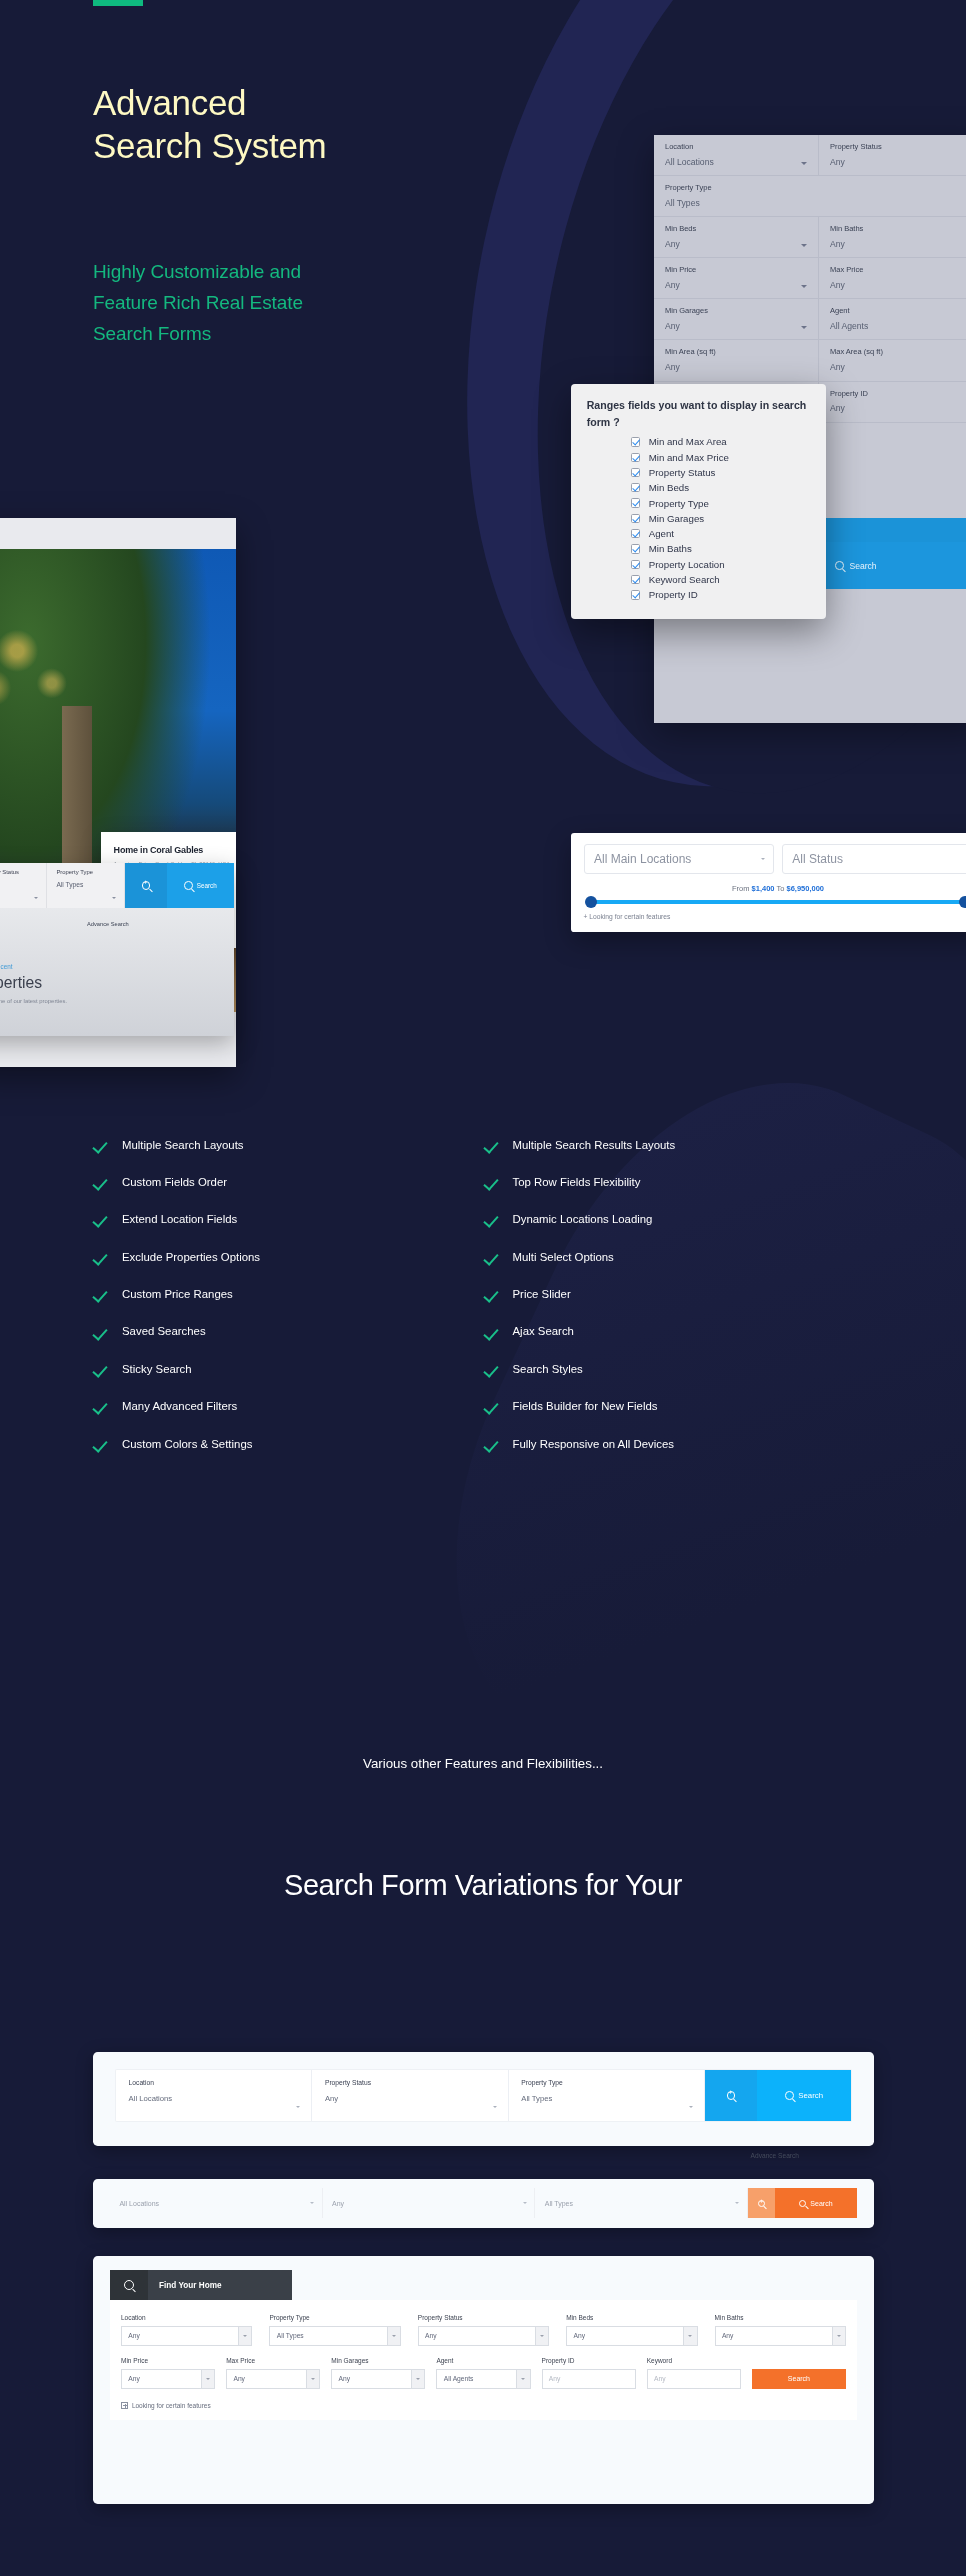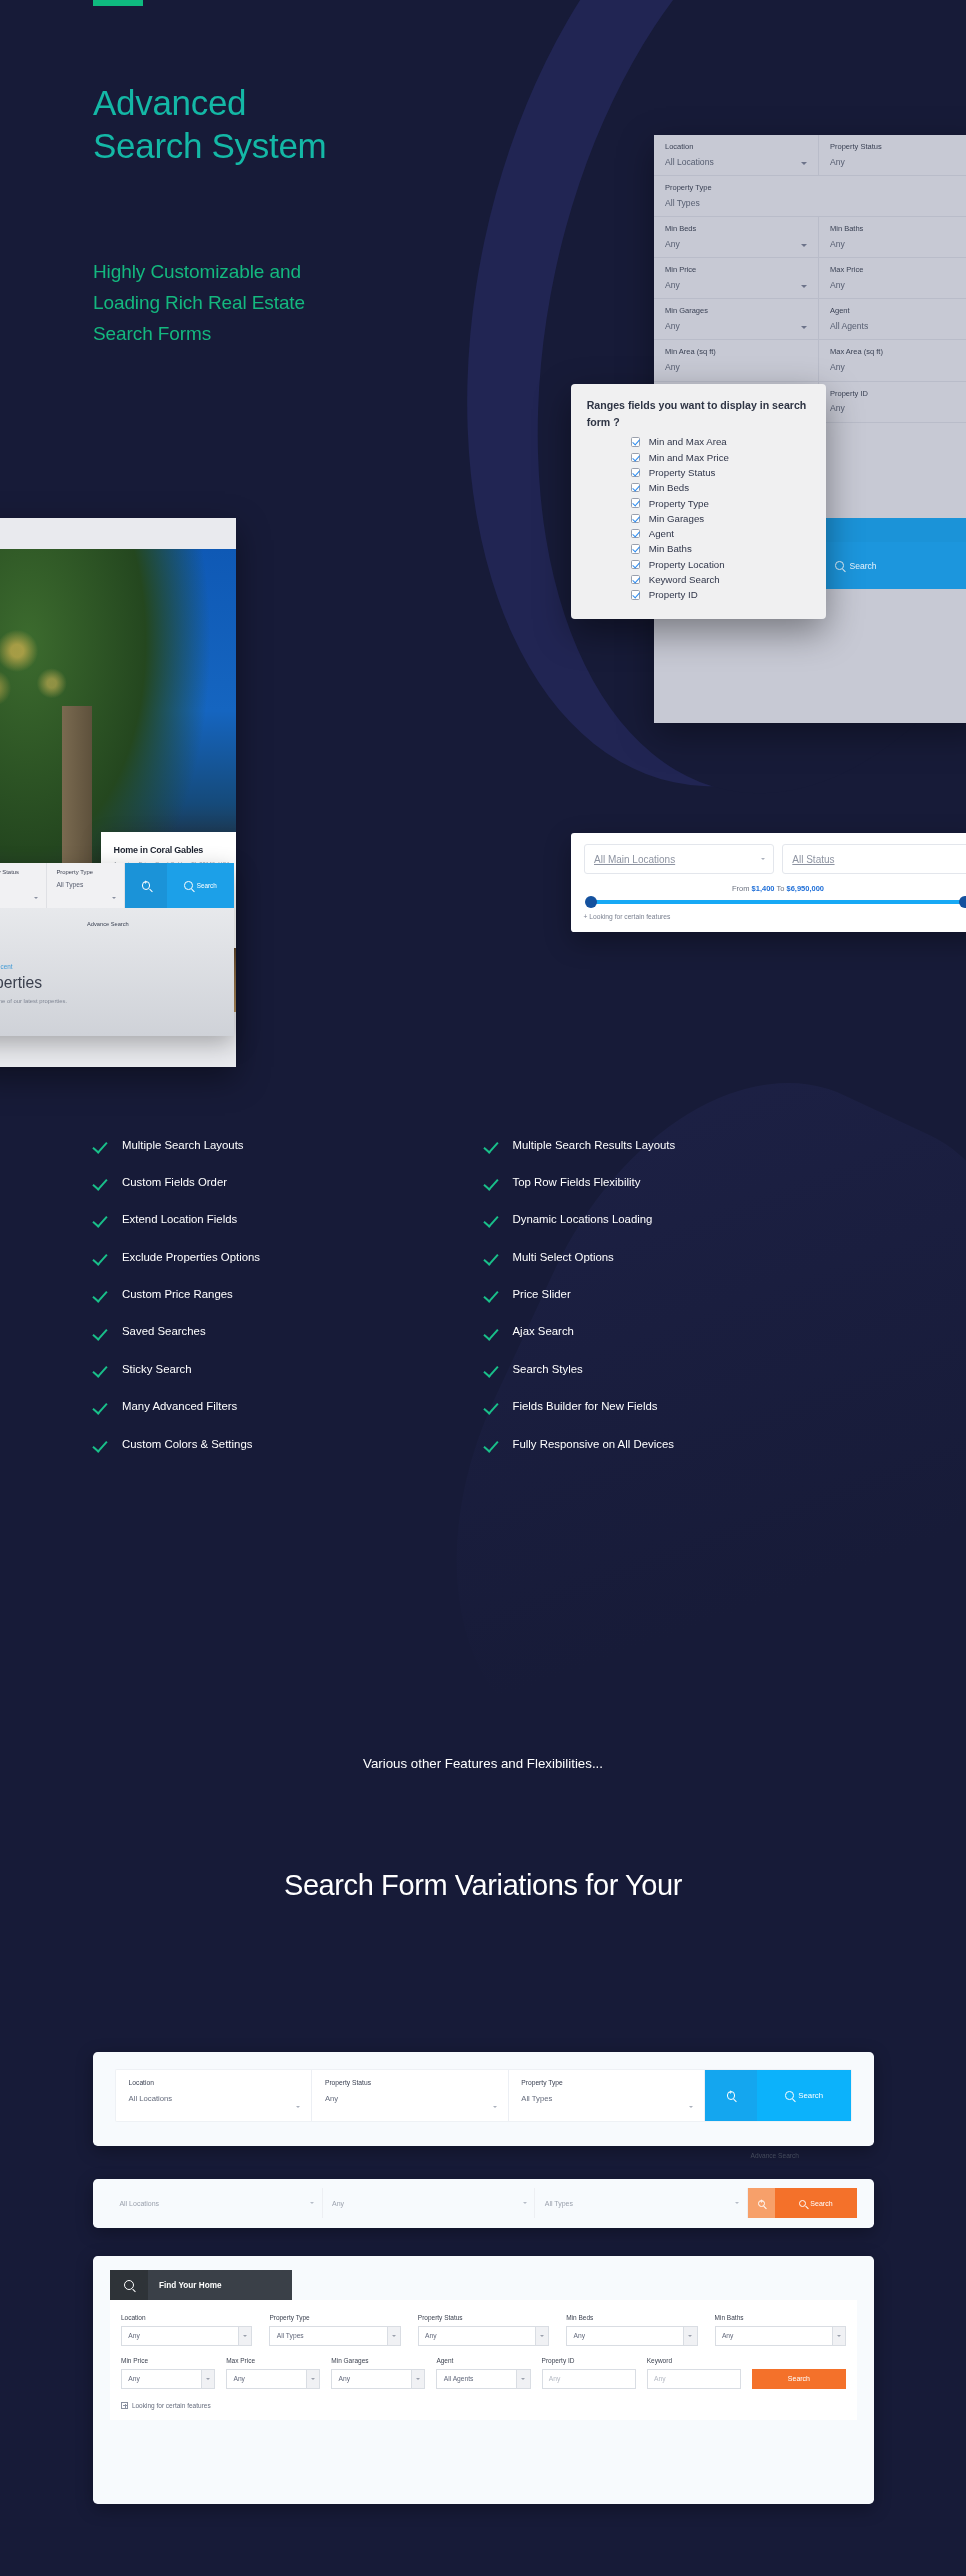--- a/index.html
+++ b/index.html
@@ -17,21 +17,21 @@
          border-radius:50%; background:#171b38; transform:rotate(12deg); }
   .sw3 { left:502px; top:1082px; width:471px; height:706px;
          background:linear-gradient(135deg,#1e2248 0%,#171b38 70%);
          transform:rotate(25deg); border-radius:40%; opacity:.85;}
 
   .accent-bar { position:absolute; left:93px; top:-6.3px; width:50px; height:12.6px;
                 background:#0fba7f; }
 
   
   .hero-title { position:absolute; left:93px; top:82px; font-size:35px;
-                font-weight:400; line-height:1.22; letter-spacing:-0.3px; color:#14b8a6; }
+                font-weight:400; line-height:1.22; letter-spacing:-0.3px; color:#fef9c3; }
   .hero-sub { position:absolute; left:93px; top:257px; font-size:19px;
               line-height:1.62; color:#14b87f; font-weight:400; letter-spacing:-0.1px; }
 
   
   .bgform {
     position:absolute; left:654px; top:135px; width:329px; height:588px;
     background:#c7c9d4; box-shadow:0 11px 33px rgba(0,0,0,.35);
   }
   .bgrow { display:flex; border-bottom:0.8px solid #b9bcc9; }
   .bgcell { flex:1; padding:7px 11px 8.6px; position:relative; min-width:0;}
@@ -124,21 +124,21 @@
                font-weight:400;}
   .lp-chk    { position:absolute; left:-6.3px; top:135px; font-size:5.9px; color:#7f8593;}
 
   
   .sliderpanel { position:absolute; left:571px; top:833px; width:414px; height:99px;
                  background:#fff; border-radius:3.1px; box-shadow:0 9.4px 27px rgba(0,0,0,.3);
                  padding:11px 12.6px;}
   .sp-row { display:flex; gap:7.8px; }
   .sp-sel { height:30px; border:0.8px solid #e3e6ec; border-radius:3.1px;
             display:flex; align-items:center; padding:0 9.4px; position:relative;
-            font-size:10px; color:#8d93a1;text-decoration:underline; }
+            font-size:12px; color:#8d93a1; }
   .sp-sel .car { position:absolute; right:7.8px; width:0;height:0;
                  border-left:2.7px solid transparent;border-right:2.7px solid transparent;
                  border-top:2.7px solid #aab0bc;}
   .sp-range { text-align:center; font-size:7.5px; color:#6b7280; margin-top:10.2px;}
   .sp-range b { color:#1f6fd8; }
   .sp-track { position:relative; height:3.9px; background:#17a9f5; border-radius:2.4px;
               margin:7px 3.1px 0; }
   .sp-knob { position:absolute; top:-3.9px; width:11.8px;height:11.8px;border-radius:50%;
              background:#14519e;}
   .sp-feat { font-size:6.7px; color:#7b8190; margin-top:9.4px;}
@@ -232,21 +232,21 @@
 <div class="swoosh sw3"></div>
 
 <div class="accent-bar"></div>
 
 <div class="hero-title">
   <div>Advanced</div>
   <div>Search System</div>
 </div>
 <div class="hero-sub">
   <div>Highly Customizable and</div>
-  <div>Loading Rich Real Estate</div>
+  <div>Feature Rich Real Estate</div>
   <div>Search Forms</div>
 </div>
 
 <div class="bgform">
   <div class="bgrow">
     <div class="bgcell">
       <div class="lbl">Location</div>
       <div class="val">All Locations</div>
       <span class="car"></span>
     </div>

